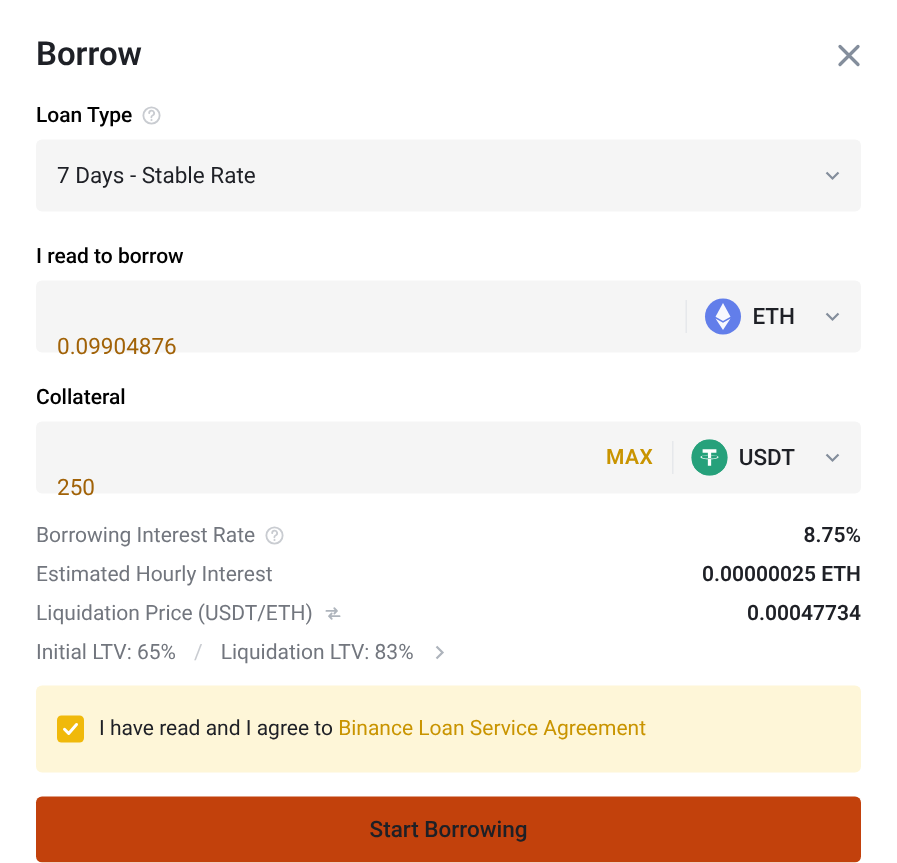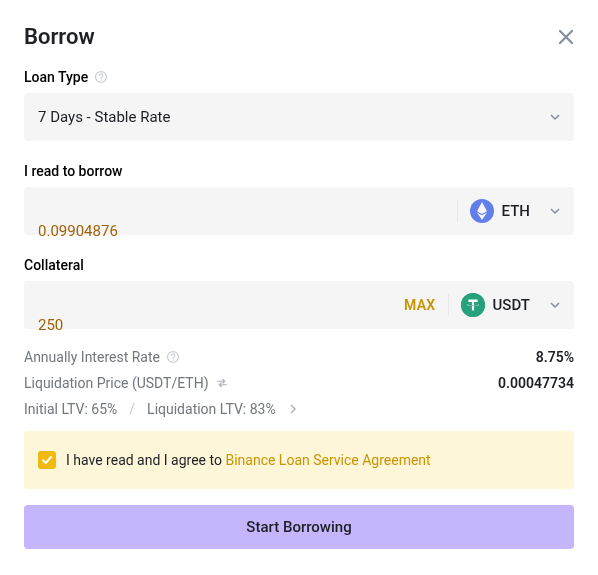--- a/index.html
+++ b/index.html
@@ -34,21 +34,21 @@
   .ltv-row .divider { color: #c9ccd1; }
   .chevron-right { width: 10px; height: 10px; display: inline-flex; }
   .chevron-right svg { width: 10px; height: 10px; display: block; }
   .swap-icon { width: 14px; height: 14px; display: inline-flex; }
   .swap-icon svg { width: 14px; height: 14px; display: block; }
   .agreement-box { background: #fef6d8; border-radius: 4px; padding: 20px 14px; display: flex; align-items: center; gap: 10px; font-size: 14px; margin-bottom: 16px; }
   .checkbox { width: 18px; height: 18px; background: #f0b90b; border-radius: 3px; display: flex; align-items: center; justify-content: center; flex-shrink: 0; cursor: pointer; }
   .checkbox svg { width: 12px; height: 12px; display: block; }
   .agreement-text { color: #1e2026; }
   .agreement-link { color: #c99400; cursor: pointer; }
-  .start-btn { width: 100%; height: 44px; background: #c4b5fd; border: none; border-radius: 4px; font-size: 15px; font-weight: 500; color: #1e2026; cursor: pointer; font-family: inherit; }
+  .start-btn { width: 100%; height: 44px; background: #c2410c; border: none; border-radius: 4px; font-size: 15px; font-weight: 500; color: #1e2026; cursor: pointer; font-family: inherit; }
   .right-group { display: flex; align-items: center; }
 </style>
 </head>
 <body>
 
 <div class="modal">
 
   <div class="header-row">
     <div class="title">Borrow</div>
     <div class="close">
@@ -127,32 +127,36 @@
               <path d="M1 3 L5 7 L9 3" fill="none" stroke="#848e9c" stroke-width="1.5"></path>
             </svg>
         </div>
       </div>
     </div>
   </div>
 
   
   <div class="info-row">
     <div class="label">
-      <span>Annually Interest Rate</span>
+      <span>Borrowing Interest Rate</span>
       <span class="help-icon">
         <svg viewBox="0 0 16 16">
             <circle cx="8" cy="8" r="6.2" fill="none" stroke="#c9ccd1" stroke-width="1.4"></circle>
             <path d="M6.2 6.2a1.9 1.9 0 1 1 2.6 1.8c-.6.25-.9.6-.9 1.3" fill="none" stroke="#c9ccd1" stroke-width="1.4" stroke-linecap="round"></path>
             <circle cx="8" cy="11.4" r="0.8" fill="#c9ccd1"></circle>
           </svg>
       </span>
     </div>
     <div class="value">8.75%</div>
   </div>
 
+  <div class="info-row">
+    <div class="label">Estimated Hourly Interest</div>
+    <div class="value">0.00000025 ETH</div>
+  </div>
 
   <div class="info-row">
     <div class="label">
       <span>Liquidation Price (USDT/ETH)</span>
       <span class="swap-icon">
         <svg viewBox="0 0 16 16">
             <path d="M3 6 L11 6 M9 4 L11 6 L9 8" fill="none" stroke="#aeb4bc" stroke-width="1.4" stroke-linecap="round" stroke-linejoin="round"></path>
             <path d="M13 10 L5 10 M7 8 L5 10 L7 12" fill="none" stroke="#aeb4bc" stroke-width="1.4" stroke-linecap="round" stroke-linejoin="round"></path>
           </svg>
       </span>

